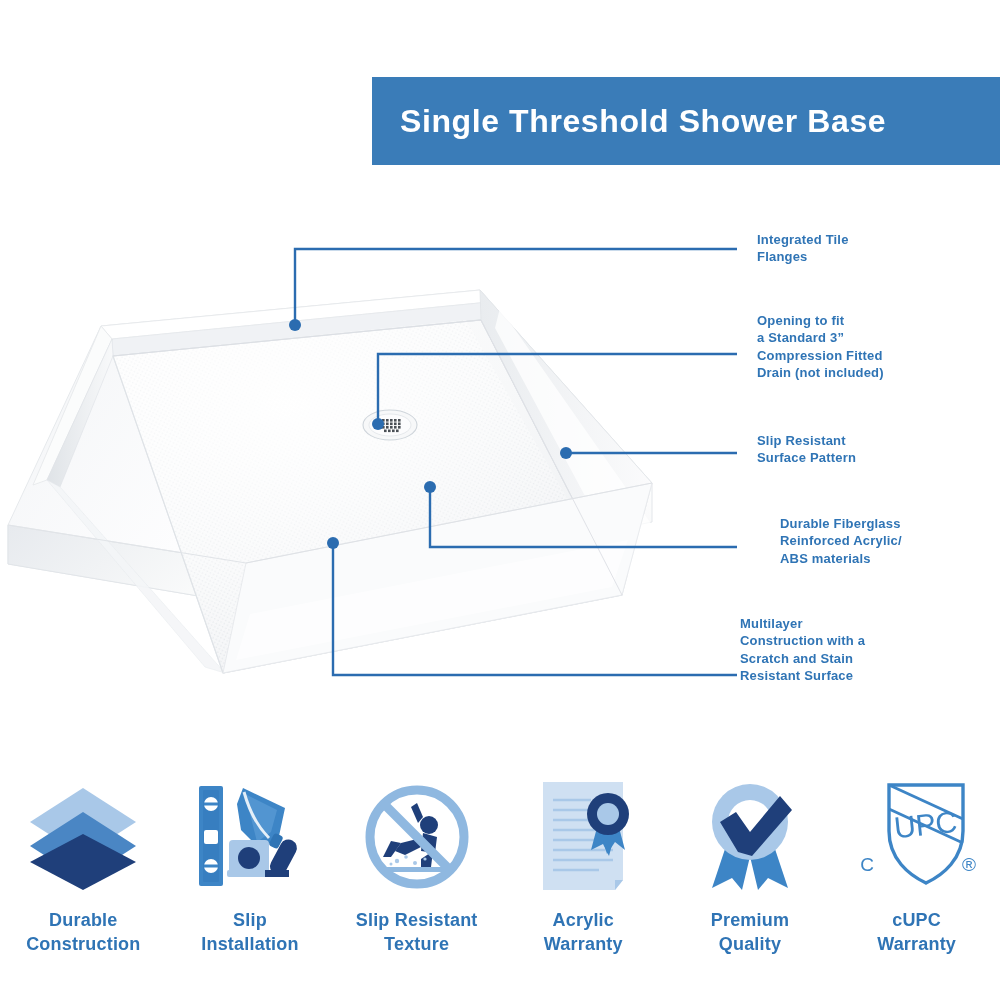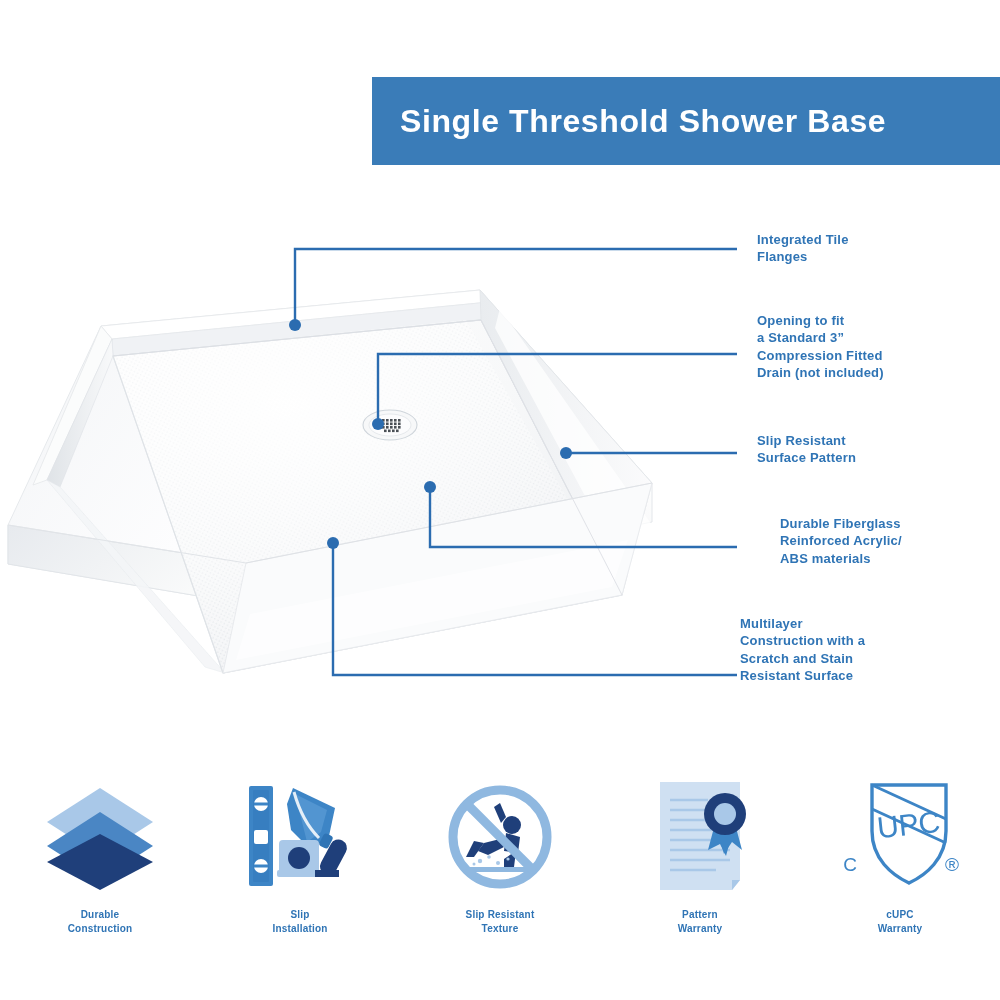--- a/index.html
+++ b/index.html
@@ -93,21 +93,21 @@
   .feature-icon {
     height: 118px;
     display: flex;
     align-items: center;
     justify-content: center;
   }
   .feature-label {
     margin-top: 12px;
     text-align: center;
     color: #2f74b5;
-    font-size: 10px;
+    font-size: 18px;
     font-weight: bold;
     line-height: 1.35;
     white-space: pre-line;
     letter-spacing: 0.2px;
     font-family: "Liberation Sans", sans-serif;
   }
 </style>
 </head>
 <body>
 
@@ -350,24 +350,40 @@
           <line x1="24" y1="82" x2="84" y2="82"></line>
           <line x1="24" y1="92" x2="70" y2="92"></line>
         </g>
 
         <polygon points="70,42 62,72 74,66 80,78 88,48" fill="#3d85c6"></polygon>
         <polygon points="88,42 96,72 86,64 78,76 70,48" fill="#3d85c6"></polygon>
         <circle cx="79" cy="36" r="21" fill="#1f3f7a"></circle>
         <circle cx="79" cy="36" r="11" fill="#a9c8e8"></circle>
       </svg>
     </div>
-    <div class="feature-label">Pattern
+    <div class="feature-label">Acrylic
 Warranty</div>
   </div>
 
+  <div class="feature">
+    <div class="feature-icon">
+      <svg width="112" height="118" viewBox="0 0 112 118">
+
+        <polygon points="34,62 18,110 38,100 48,112 58,70" fill="#3d85c6"></polygon>
+        <polygon points="78,62 94,110 74,100 64,112 54,70" fill="#3d85c6"></polygon>
+
+        <circle cx="56" cy="44" r="38" fill="#a9c8e8"></circle>
+        <circle cx="56" cy="44" r="22" fill="#ffffff"></circle>
+
+        <polygon points="26,44 42,34 56,54 86,18 98,32 58,78 44,74" fill="#1f3f7a"></polygon>
+      </svg>
+    </div>
+    <div class="feature-label">Premium
+Quality</div>
+  </div>
 
   <div class="feature">
     <div class="feature-icon">
       <svg width="124" height="116" viewBox="0 0 124 116">
         <path d="M34 6 H108 V52 C108 80 88 96 71 104 C54 96 34 80 34 52 Z" fill="#ffffff" stroke="#3d85c6" stroke-width="3.4"></path>
         <line x1="34" y1="30" x2="108" y2="64" stroke="#3d85c6" stroke-width="3"></line>
         <line x1="34" y1="6" x2="108" y2="40" stroke="#3d85c6" stroke-width="3"></line>
         <text x="71" y="56" text-anchor="middle" font-family="'Liberation Sans', sans-serif" font-size="30" fill="#3d85c6" transform="rotate(-6 71 50)">UPC</text>
         <text x="12" y="92" text-anchor="middle" font-family="'Liberation Sans', sans-serif" font-size="19" fill="#3d85c6">C</text>
         <text x="114" y="92" text-anchor="middle" font-family="'Liberation Sans', sans-serif" font-size="19" fill="#3d85c6">®</text>

